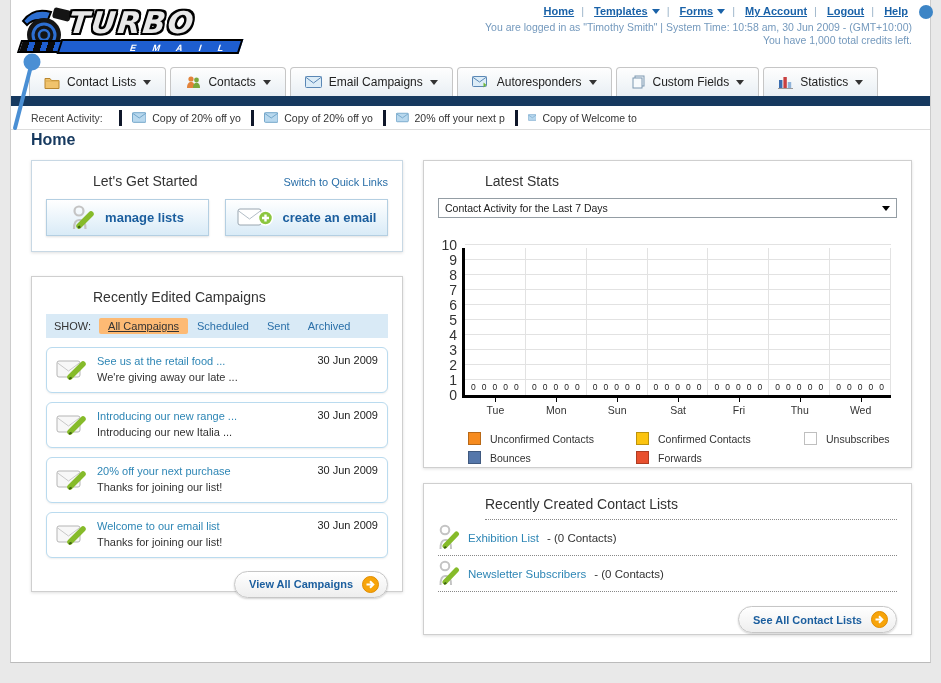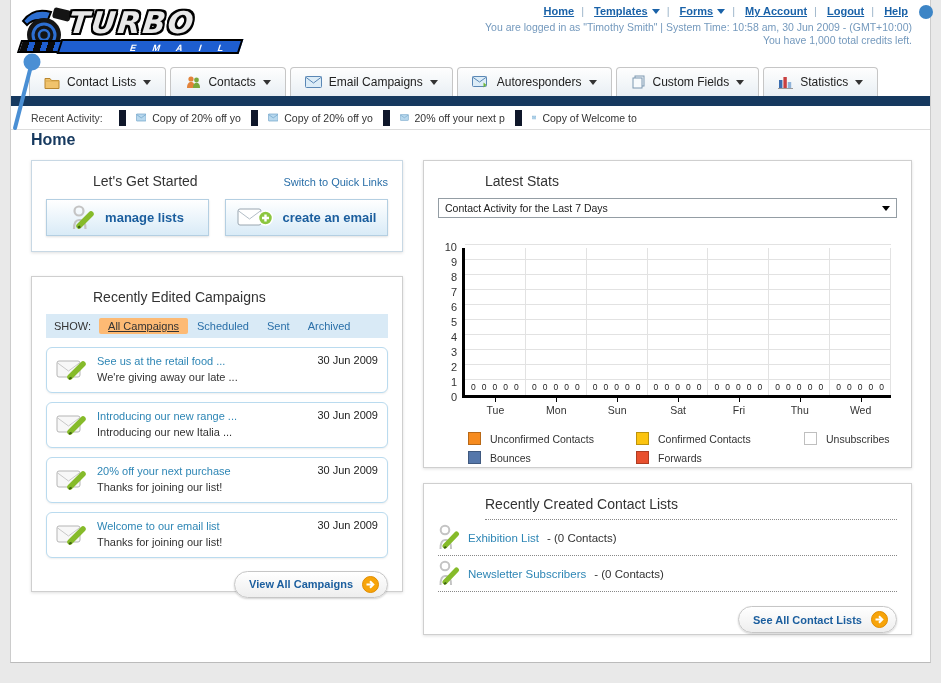--- a/index.html
+++ b/index.html
@@ -34,21 +34,21 @@
   .tabbar { position:absolute; top:67px; left:18px; right:0; height:29px; display:flex; gap:4px; }
   .tab { display:flex; align-items:center; gap:7px; padding:0 14px; background:linear-gradient(#fefefe,#e9eff4);
       border:1px solid #c6c6c6; border-bottom:none; border-radius:4px 4px 0 0; font-size:12px; color:#222; cursor:pointer; }
   .tab .tri { width:0; height:0; border-left:4px solid transparent; border-right:4px solid transparent; border-top:5px solid #333; }
   .navybar { position:absolute; top:96px; left:0; right:0; height:10px; background:#16395f; }
 
   
   .activitybar { position:absolute; top:106px; left:0; right:0; height:24px; background:#fff;
       border-bottom:1px solid #ddd; display:flex; align-items:center; font-size:10.5px; }
   .activitybar .alabel { color:#444; margin:0 16px 0 20px; }
-  .aitem { display:flex; align-items:center; gap:6px; color:#333; padding:2px 10px; border-left:7px solid #0f172a; cursor:pointer; max-width:132px; white-space:nowrap; overflow:hidden; }
+  .aitem { display:flex; align-items:center; gap:6px; color:#333; padding:2px 10px; border-left:3px solid #0f172a; cursor:pointer; max-width:132px; white-space:nowrap; overflow:hidden; }
 
   
   .page-title { position:absolute; left:20px; top:131px; font-size:16px; font-weight:bold; color:#16395f; }
   .panel { position:absolute; background:#fff; border:1px solid #cfcfcf; box-shadow:0 1px 3px rgba(0,0,0,.13); padding:12px 14px; }
   .panel-title { font-size:14px; color:#333;margin-left:47px; }
 
   .p-getstarted { left:20px; top:160px; width:372px; height:92px; border-color:#c8d8e4; }
   .gs-head { display:flex; justify-content:space-between; align-items:baseline; }
   .gs-link { font-size:11px; color:#2a6fa8; cursor:pointer; }
   .gs-btns { display:flex; gap:16px; margin-top:10px; }
@@ -72,21 +72,21 @@
       padding:4px 8px 4px 14px; background:linear-gradient(#fff,#eee); color:#1b5e9e; font-weight:bold;
       font-size:11px; cursor:pointer; box-shadow:0 1px 2px rgba(0,0,0,.18); }
 
   .p-stats { left:412px; top:160px; width:489px; height:308px; }
   .stats-select { margin-top:9px; height:20px; border:1px solid #949da4; display:flex; align-items:center;
       justify-content:space-between; padding:0 6px; font-size:10.5px; color:#222; cursor:pointer; background:#fff; }
   .stats-select .tri { width:0; height:0; border-left:4px solid transparent; border-right:4px solid transparent; border-top:5px solid #000; }
 
   .chart { display:flex; margin-top:30px; }
   .chart-y { width:24px; position:relative; height:150px; }
-  .ylab { position:absolute; right:5px; font-size:11px; color:#333;margin-top:46px; }
+  .ylab { position:absolute; right:5px; font-size:14px; color:#333;margin-top:46px; }
   .chart-plot { flex:1; position:relative; height:150px; border-left:3px solid #000; border-bottom:3px solid #000; background:#fff; margin-right:6px; }
   .hgrid { position:absolute; left:0; right:0; height:1px; background:#e2e2e2; }
   .chart-groups { position:absolute; left:0; top:0; right:0; bottom:0; display:flex; }
   .cgroup { flex:1; display:flex; align-items:flex-end; border-right:1px solid #e2e2e2; }
   .zrow { flex:1; display:flex; justify-content:space-evenly; font-size:8.5px; color:#222; padding-bottom:3px; }
   .chart-x { display:flex; margin:0 6px 0 27px; }
   .xlab { flex:1; text-align:center; font-size:10.5px; color:#333; position:relative; padding-top:6px; }
   .xtick { position:absolute; top:0; left:50%; width:1px; height:4px; background:#000; }
   .legend { display:grid; grid-template-columns:168px 168px 1fr; row-gap:6px; margin:16px 0 0 30px; }
   .leg-item { display:flex; align-items:center; gap:9px; font-size:10.5px; color:#333; }

